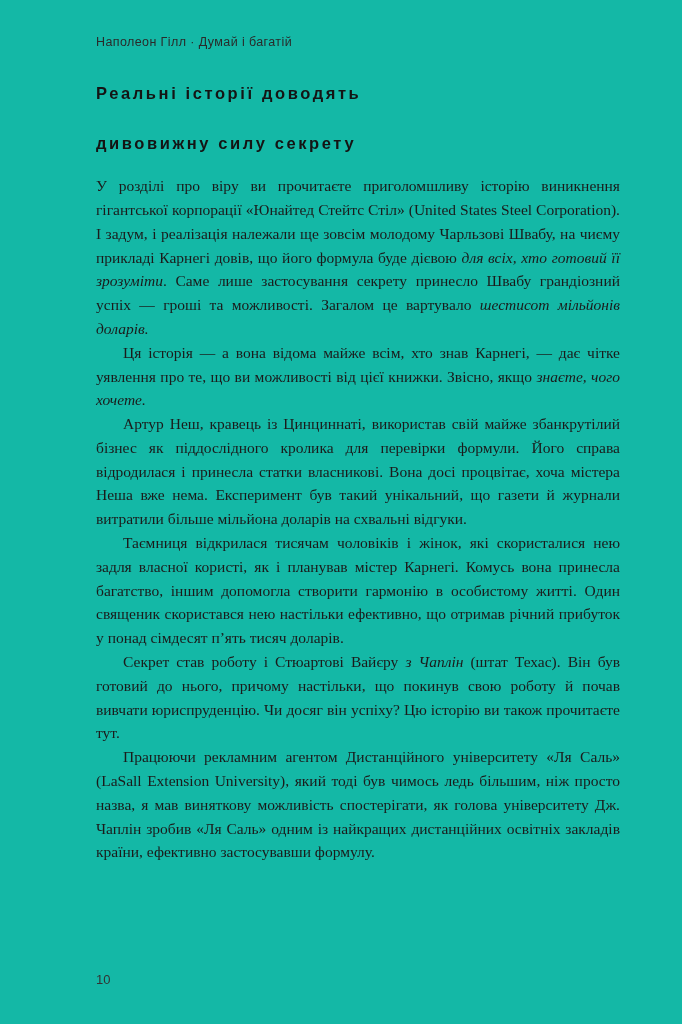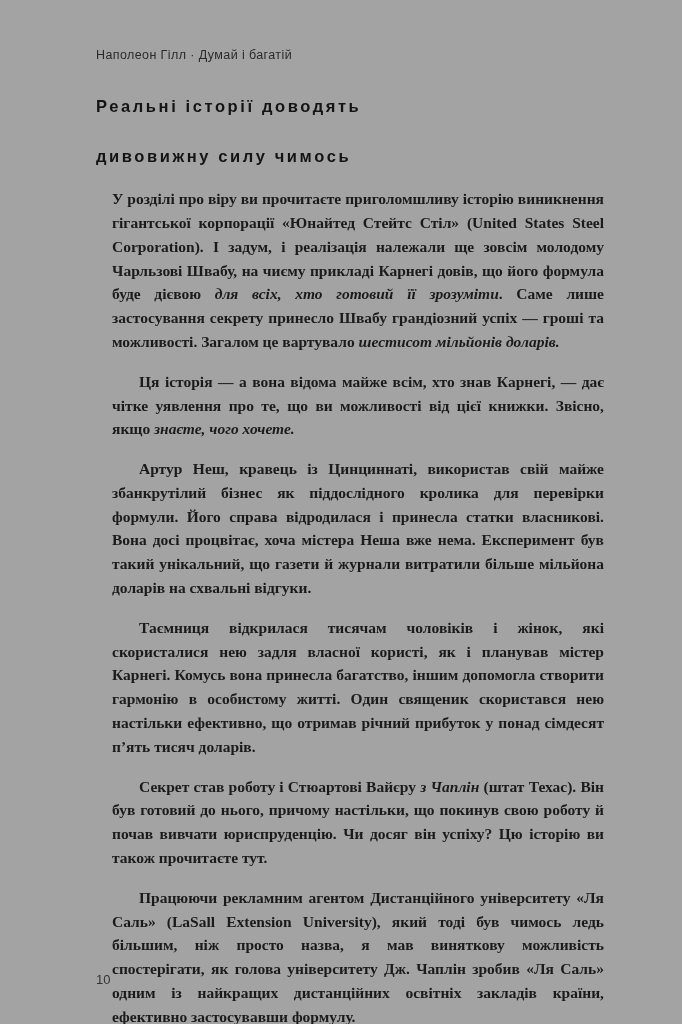--- a/index.html
+++ b/index.html
@@ -5,23 +5,23 @@
   html, body {
     margin: 0;
     padding: 0;
     background: #e8e8e8;
   }
   .page {
     position: relative;
     width: 682px;
     height: 1024px;
     margin: 0 auto;
-    background: #a3a3a3;
+    background: #14b8a6;
     box-sizing: border-box;
-    padding: 48px 62px 0 96px;
+    padding: 35px 62px 0 96px;
     overflow: hidden;
     font-family: "Liberation Serif", "DejaVu Serif", serif;
     color: #1b1b1b;
   }
   .running-header {
     font-family: "Liberation Sans", "DejaVu Sans", sans-serif;
     font-size: 12.5px;
     letter-spacing: 0.4px;
     color: #2a2a2a;
   }
@@ -37,23 +37,22 @@
   .chapter-heading span {
     display: block;
     margin-top: 24px;
   }
   .body-text {
     font-size: 15.5px;
     line-height: 23.8px;
     text-align: justify;
   }
   .body-text p {
-    margin: 16px;
+    margin: 0;
     text-indent: 27px;
-    font-weight: bold;
   }
   .body-text p.no-indent {
     text-indent: 0;
   }
   .body-text em {
     font-style: italic;
   }
   .page-number {
     position: absolute;
     left: 96px;
@@ -65,21 +64,21 @@
   }
 </style>
 </head>
 <body>
 
 <div class="page">
   <div class="running-header">Наполеон Гілл · Думай і багатій</div>
 
   <h1 class="chapter-heading">
     <span>Реальні історії доводять</span>
-    <span>дивовижну силу чимось</span>
+    <span>дивовижну силу секрету</span>
   </h1>
 
   <div class="body-text">
       <p class="no-indent"><span>У розділі про віру ви прочитаєте приголомшливу історію виникнення гігантської корпорації «Юнайтед Стейтс Стіл» (United States Steel Corporation). І задум, і реалізація належали ще зовсім молодому Чарльзові Швабу, на чиєму прикладі Карнегі довів, що його формула буде дієвою </span><em>для всіх, хто готовий її зрозуміти</em><span>. Саме лише застосування секрету принесло Швабу грандіозний успіх — гроші та можливості. Загалом це вартувало </span><em>шестисот мільйонів доларів.</em></p>
       <p><span>Ця історія — а вона відома майже всім, хто знав Карнегі, — дає чітке уявлення про те, що ви можливості від цієї книжки. Звісно, якщо </span><em>знаєте, чого хочете.</em></p>
       <p><span>Артур Неш, кравець із Цинциннаті, використав свій майже збанкрутілий бізнес як піддослідного кролика для перевірки формули. Його справа відродилася і принесла статки власникові. Вона досі процвітає, хоча містера Неша вже нема. Експеримент був такий унікальний, що газети й журнали витратили більше мільйона доларів на схвальні відгуки.</span></p>
       <p><span>Таємниця відкрилася тисячам чоловіків і жінок, які скористалися нею задля власної користі, як і планував містер Карнегі. Комусь вона принесла багатство, іншим допомогла створити гармонію в особистому житті. Один священик скористався нею настільки ефективно, що отримав річний прибуток у понад сімдесят п’ять тисяч доларів.</span></p>
       <p><span>Секрет став роботу і Стюартові Вайєру </span><em>з Чаплін</em><span> (штат Техас). Він був готовий до нього, причому настільки, що покинув свою роботу й почав вивчати юриспруденцію. Чи досяг він успіху? Цю історію ви також прочитаєте тут.</span></p>
       <p><span>Працюючи рекламним агентом Дистанційного університету «Ля Саль» (LaSall Extension University), який тоді був чимось ледь більшим, ніж просто назва, я мав виняткову можливість спостерігати, як голова університету Дж. Чаплін зробив «Ля Саль» одним із найкращих дистанційних освітніх закладів країни, ефективно застосувавши формулу.</span></p>
     </div>

